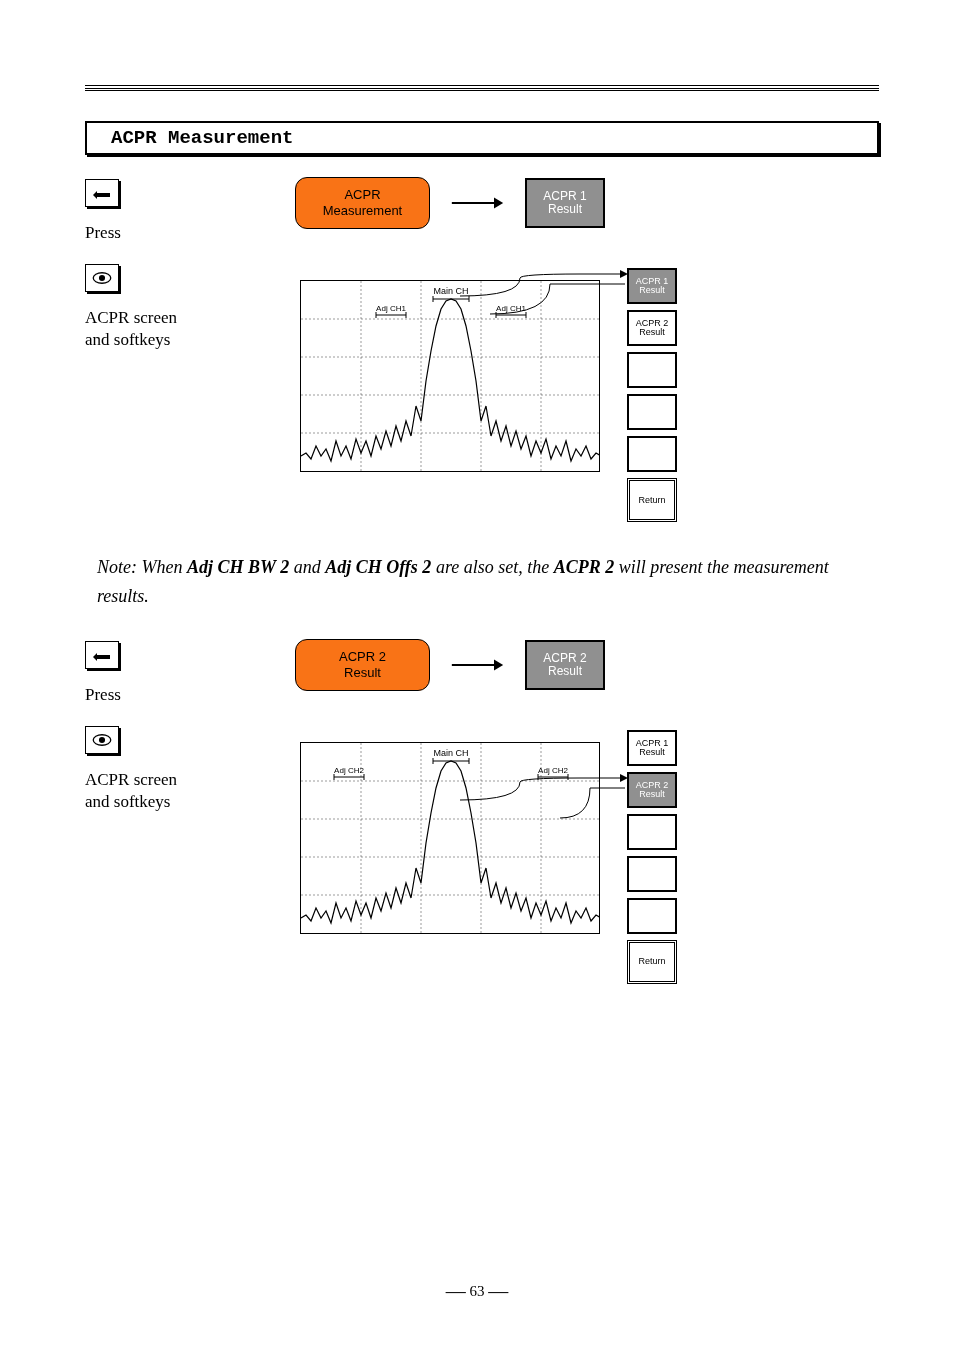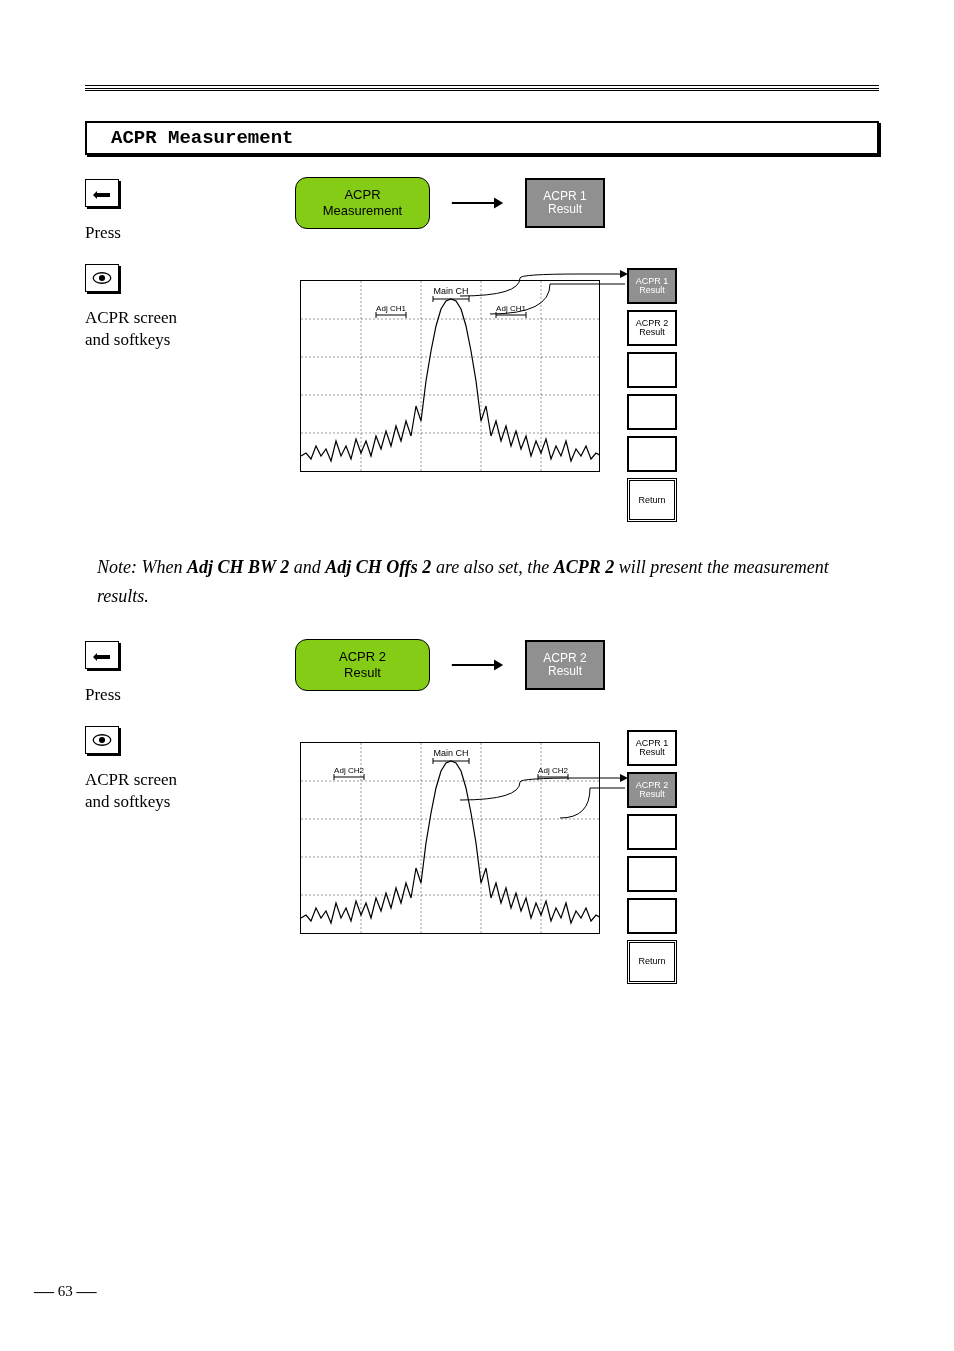--- a/index.html
+++ b/index.html
@@ -62,21 +62,21 @@
   .press-row {
     display: flex;
     align-items: center;
     gap: 20px;
   }
   .soft-button {
     width: 135px;
     height: 52px;
     border: 1.5px solid #000;
     border-radius: 12px;
-    background: #84cc16;
+    background: #f97316;
     display: flex;
     flex-direction: column;
     align-items: center;
     justify-content: center;
     font-family: Arial, sans-serif;
     font-size: 13px;
     line-height: 1.2;
   }
   .arrow-svg {
     width: 55px;
@@ -148,22 +148,22 @@
     font-size: 18px;
     line-height: 1.6;
     margin: 25px 0 28px 12px;
     font-style: italic;
   }
   .footer {
     position: absolute;
     bottom: 48px;
     left: 0;
     width: 100%;
+    text-align: center;
     font-size: 15px;
-    padding-left: 34px;
   }
   .footer .dash { font-size: 20px; vertical-align: -2px; }
 </style>
 </head>
 <body>
 
 <div class="page">
   <div class="top-rule"></div>
 
   <div class="section-header">ACPR Measurement</div>

